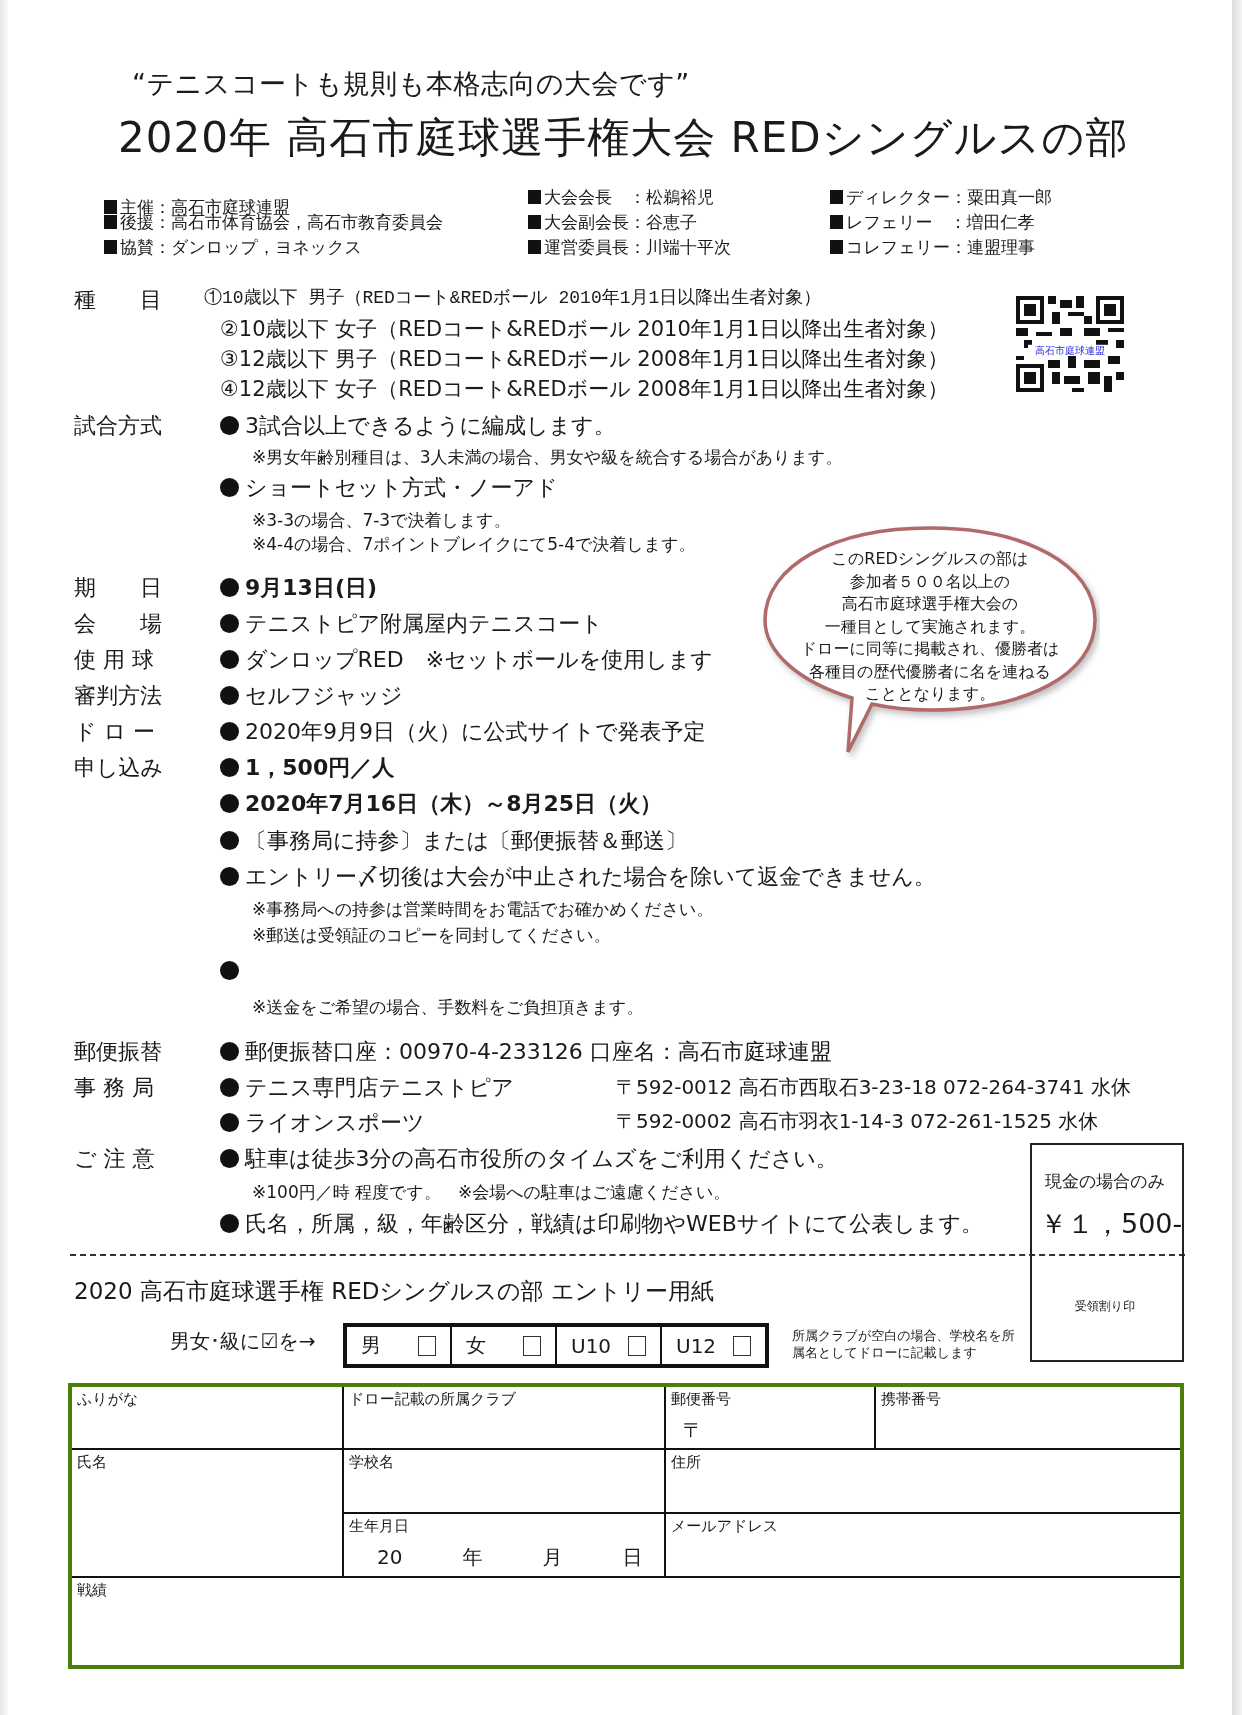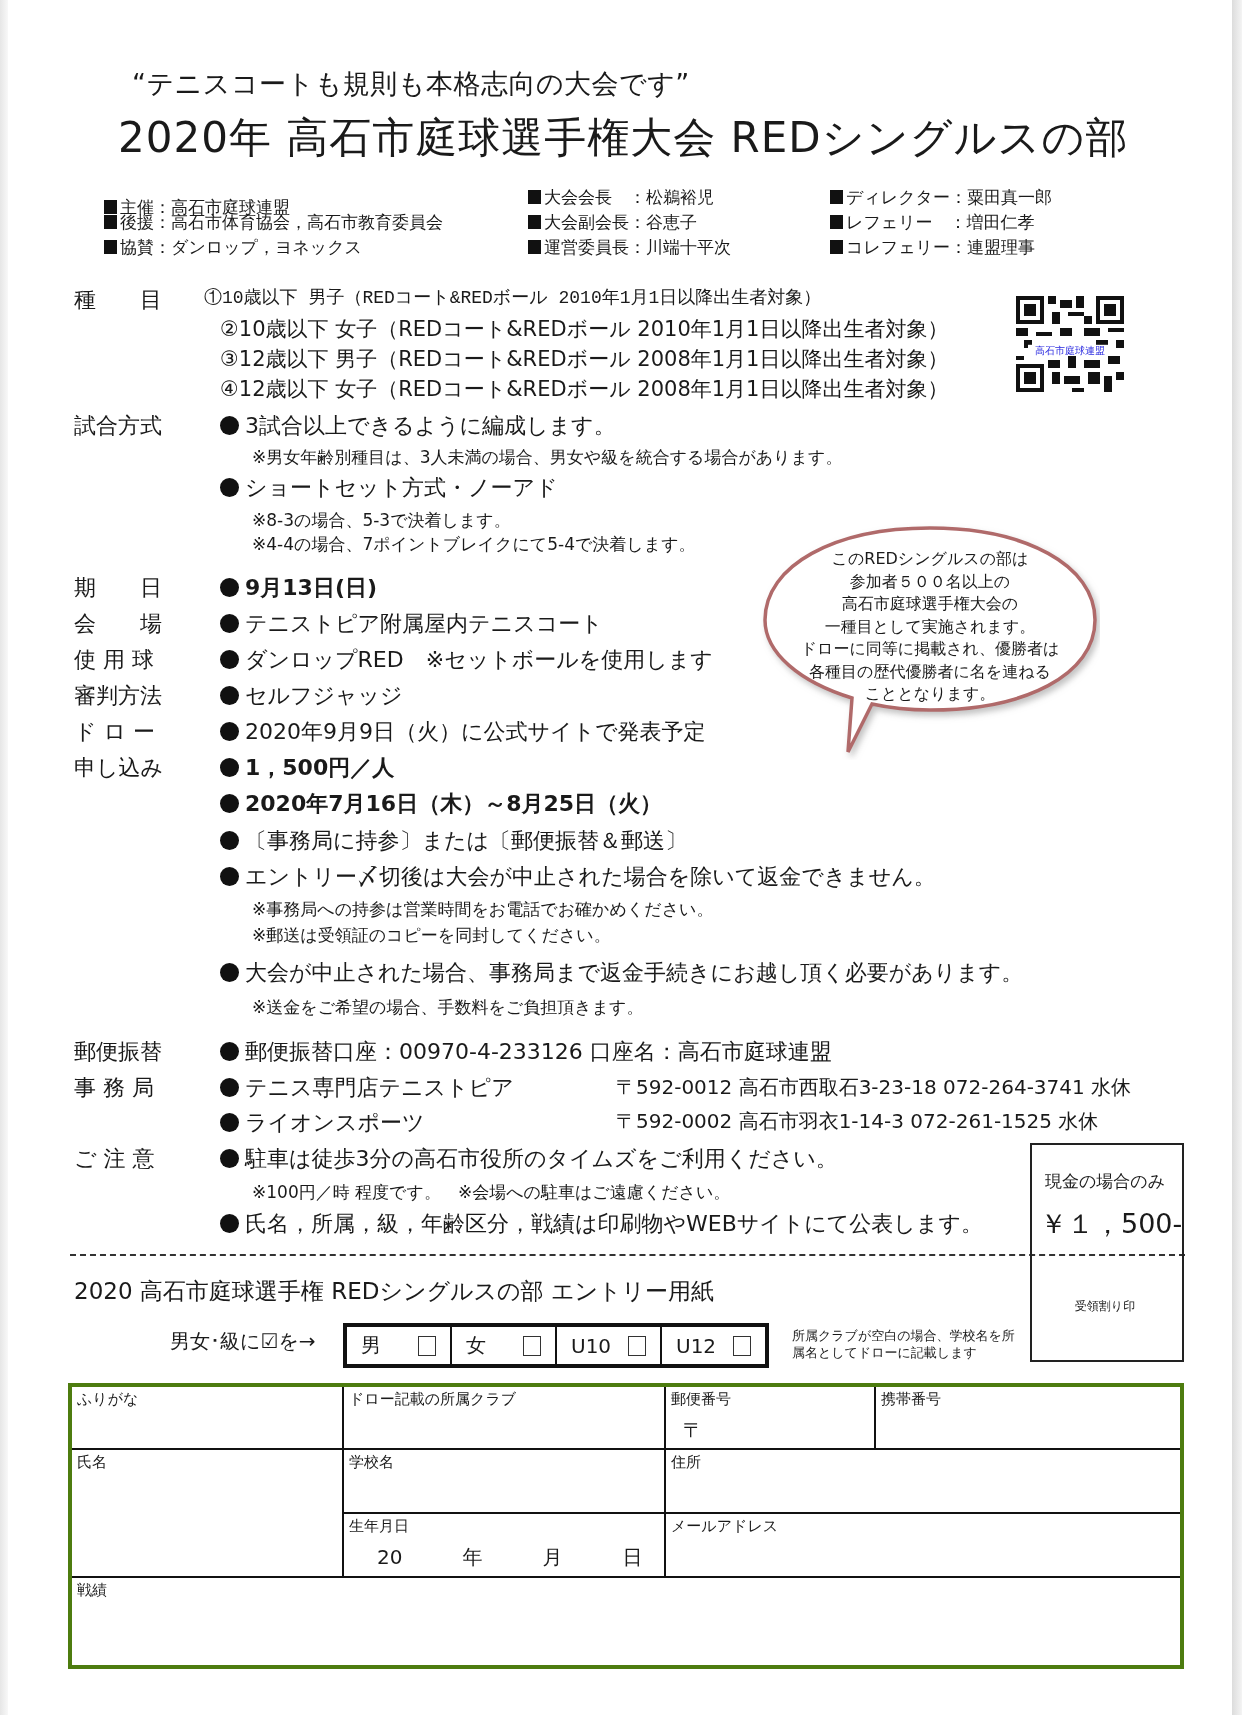--- a/index.html
+++ b/index.html
@@ -106,42 +106,42 @@
       <rect x="14" y="23" width="3" height="1"></rect>
   </g>
   <rect x="3" y="12.2" width="21" height="2.6" fill="#fff"></rect>
   <text x="13.5" y="14.4" font-size="2.5" fill="#2a2ae0" text-anchor="middle" font-family="DejaVu Sans, sans-serif">高石市庭球連盟</text>
 </svg>
 
 <div class="abs lbl" style="top:411px;">試合方式</div>
 <div class="abs txt" style="left:220px;top:411px;"><span class="bul"></span><span>3試合以上できるように編成します。</span></div>
 <div class="abs note" style="left:252px;top:446px;">※男女年齢別種目は、3人未満の場合、男女や級を統合する場合があります。</div>
 <div class="abs txt" style="left:220px;top:473px;"><span class="bul"></span><span>ショートセット方式・ノーアド</span></div>
-<div class="abs note" style="left:252px;top:509px;">※8-3の場合、5-3で決着します。</div>
+<div class="abs note" style="left:252px;top:509px;">※3-3の場合、7-3で決着します。</div>
 <div class="abs note" style="left:252px;top:533px;">※4-4の場合、7ポイントブレイクにて5-4で決着します。</div>
 
 <div class="abs lbl" style="top:573px;">期　　日</div>
 <div class="abs txt bold" style="left:220px;top:573px;"><span class="bul"></span><span>9月13日(日)</span></div>
 <div class="abs lbl" style="top:609px;">会　　場</div>
 <div class="abs txt" style="left:220px;top:609px;"><span class="bul"></span><span>テニストピア附属屋内テニスコート</span></div>
 <div class="abs lbl" style="top:645px;">使 用 球</div>
 <div class="abs txt" style="left:220px;top:645px;"><span class="bul"></span><span>ダンロップRED　※セットボールを使用します</span></div>
 <div class="abs lbl" style="top:681px;">審判方法</div>
 <div class="abs txt" style="left:220px;top:681px;"><span class="bul"></span><span>セルフジャッジ</span></div>
 <div class="abs lbl" style="top:717px;">ド ロ ー</div>
 <div class="abs txt" style="left:220px;top:717px;"><span class="bul"></span><span>2020年9月9日（火）に公式サイトで発表予定</span></div>
 
 <div class="abs lbl" style="top:753px;">申し込み</div>
 <div class="abs txt bold" style="left:220px;top:753px;"><span class="bul"></span><span>1，500円／人</span></div>
 <div class="abs txt bold" style="left:220px;top:789px;"><span class="bul"></span><span>2020年7月16日（木）～8月25日（火）</span></div>
 <div class="abs txt" style="left:220px;top:826px;"><span class="bul"></span><span>〔事務局に持参〕または〔郵便振替＆郵送〕</span></div>
 <div class="abs txt" style="left:220px;top:862px;"><span class="bul"></span><span>エントリー〆切後は大会が中止された場合を除いて返金できません。</span></div>
 <div class="abs note" style="left:252px;top:898px;">※事務局への持参は営業時間をお電話でお確かめください。</div>
 <div class="abs note" style="left:252px;top:924px;">※郵送は受領証のコピーを同封してください。</div>
-<div class="abs txt" style="left:220px;top:958px;"><span class="bul"></span><span>大会が中止された場合、事務局まで返金手続きにお越し頂く必要があります。</span></div>
+<div class="abs txt" style="left:220px;top:958px;"><span class="bul"></span></div>
 <div class="abs note" style="left:252px;top:996px;">※送金をご希望の場合、手数料をご負担頂きます。</div>
 
 <div class="abs lbl" style="top:1037px;">郵便振替</div>
 <div class="abs txt" style="left:220px;top:1037px;"><span class="bul"></span><span>郵便振替口座：00970-4-233126  口座名：高石市庭球連盟</span></div>
 
 <div class="abs lbl" style="top:1073px;">事 務 局</div>
 <div class="abs txt" style="left:220px;top:1073px;"><span class="bul"></span><span>テニス専門店テニストピア</span></div>
 <div class="abs txt" style="left:616px;top:1074px;font-size:20px;">〒592-0012  高石市西取石3-23-18  072-264-3741  水休</div>
 <div class="abs txt" style="left:220px;top:1108px;"><span class="bul"></span><span>ライオンスポーツ</span></div>
 <div class="abs txt" style="left:616px;top:1108px;font-size:20px;">〒592-0002  高石市羽衣1-14-3  072-261-1525  水休</div>

